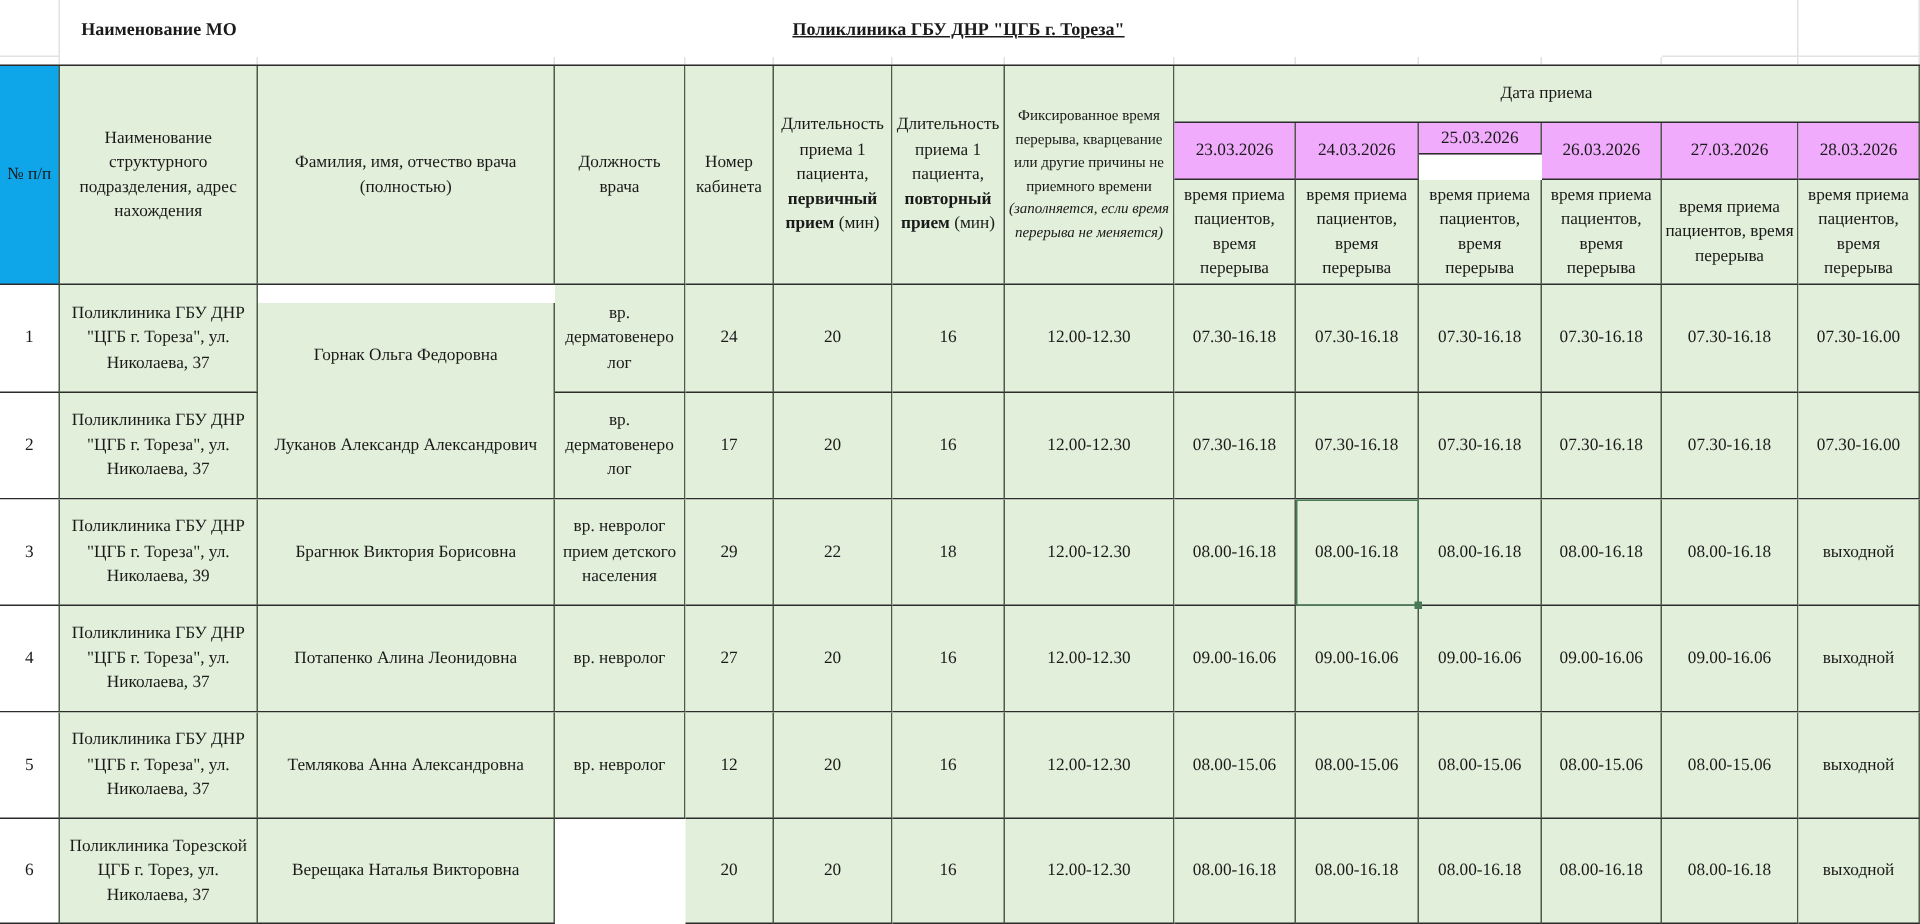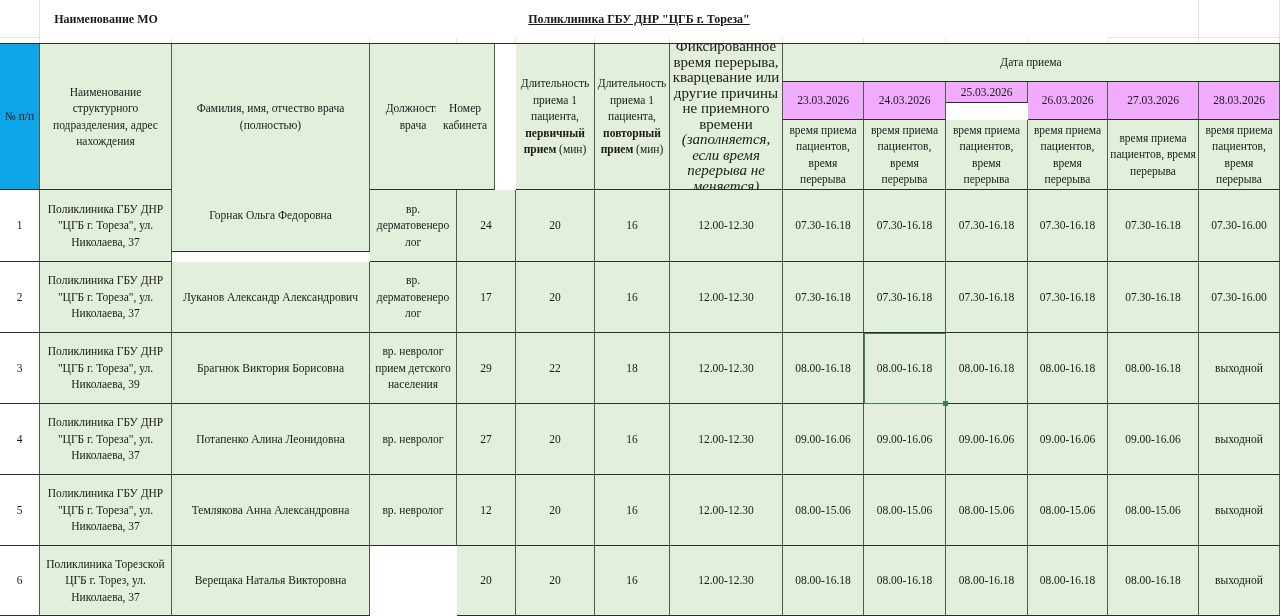--- a/index.html
+++ b/index.html
@@ -63,30 +63,30 @@
     </div>
     <div class="cell g b" style="left: 40px; top: 44px; width: 132px; height: 146px;">
       <span>Наименование структурного подразделения, адрес нахождения</span>
     </div>
     <div class="cell g b" style="left: 172px; top: 44px; width: 198px; height: 146px;">
       <span>Фамилия, имя, отчество врача (полностью)</span>
     </div>
     <div class="cell g b" style="left: 370px; top: 44px; width: 87px; height: 146px;">
       <span>Должность врача</span>
     </div>
-    <div class="cell g b" style="left: 436px; top: 44px; width: 59px; height: 146px;">
+    <div class="cell g b" style="left: 457px; top: 44px; width: 59px; height: 146px;">
       <span>Номер кабинета</span>
     </div>
     <div class="cell g b" style="left: 516px; top: 44px; width: 79px; height: 146px;">
       <span><span>Длительность приема 1 пациента,</span> <strong>первичный прием</strong> <span>(мин)</span></span>
     </div>
     <div class="cell g b" style="left: 595px; top: 44px; width: 75px; height: 146px;">
       <span><span>Длительность приема 1 пациента,</span> <strong>повторный прием</strong> <span>(мин)</span></span>
     </div>
-    <div class="cell g b" style="left: 670px; top: 44px; width: 113px; height: 146px; font-size: 15px; line-height: 15.5px;">
+    <div class="cell g b" style="left: 670px; top: 44px; width: 113px; height: 146px; font-size: 10px; line-height: 15.5px;">
       <span><span>Фиксированное время перерыва, кварцевание или другие причины не приемного времени</span> <span class="it">(заполняется, если время перерыва не меняется)</span></span>
     </div>
     <div class="cell g b" style="left: 783px; top: 44px; width: 497px; height: 38px;">
       <span>Дата  приема</span>
     </div>
     <div class="cell y b" style="left: 783px; top: 82px; width: 81px; height: 38px;">
       <span>23.03.2026</span>
     </div>
     <div class="cell g b" style="left: 783px; top: 120px; width: 81px; height: 70px;">
       <span>время приема пациентов, время перерыва</span>
@@ -120,21 +120,21 @@
     </div>
     <div class="cell g b" style="left: 1199px; top: 120px; width: 81px; height: 70px;">
       <span>время приема пациентов, время перерыва</span>
     </div>
     <div class="cell b" style="left: 0px; top: 190px; width: 40px; height: 72px; background: rgb(255, 255, 255);">
       <span>1</span>
     </div>
     <div class="cell g b" style="left: 40px; top: 190px; width: 132px; height: 72px;">
       <span>Поликлиника ГБУ ДНР  "ЦГБ г. Тореза", ул. Николаева, 37</span>
     </div>
-    <div class="cell g b" style="left: 172px; top: 180px; width: 198px; height: 72px;">
+    <div class="cell g b" style="left: 172px; top: 202px; width: 198px; height: 72px;">
       <span>Горнак Ольга Федоровна</span>
     </div>
     <div class="cell g b" style="left: 370px; top: 190px; width: 87px; height: 72px;">
       <span>вр. дерматовенеро лог</span>
     </div>
     <div class="cell g b" style="left: 457px; top: 190px; width: 59px; height: 72px;">
       <span>24</span>
     </div>
     <div class="cell g b" style="left: 516px; top: 190px; width: 79px; height: 72px;">
       <span>20</span>

